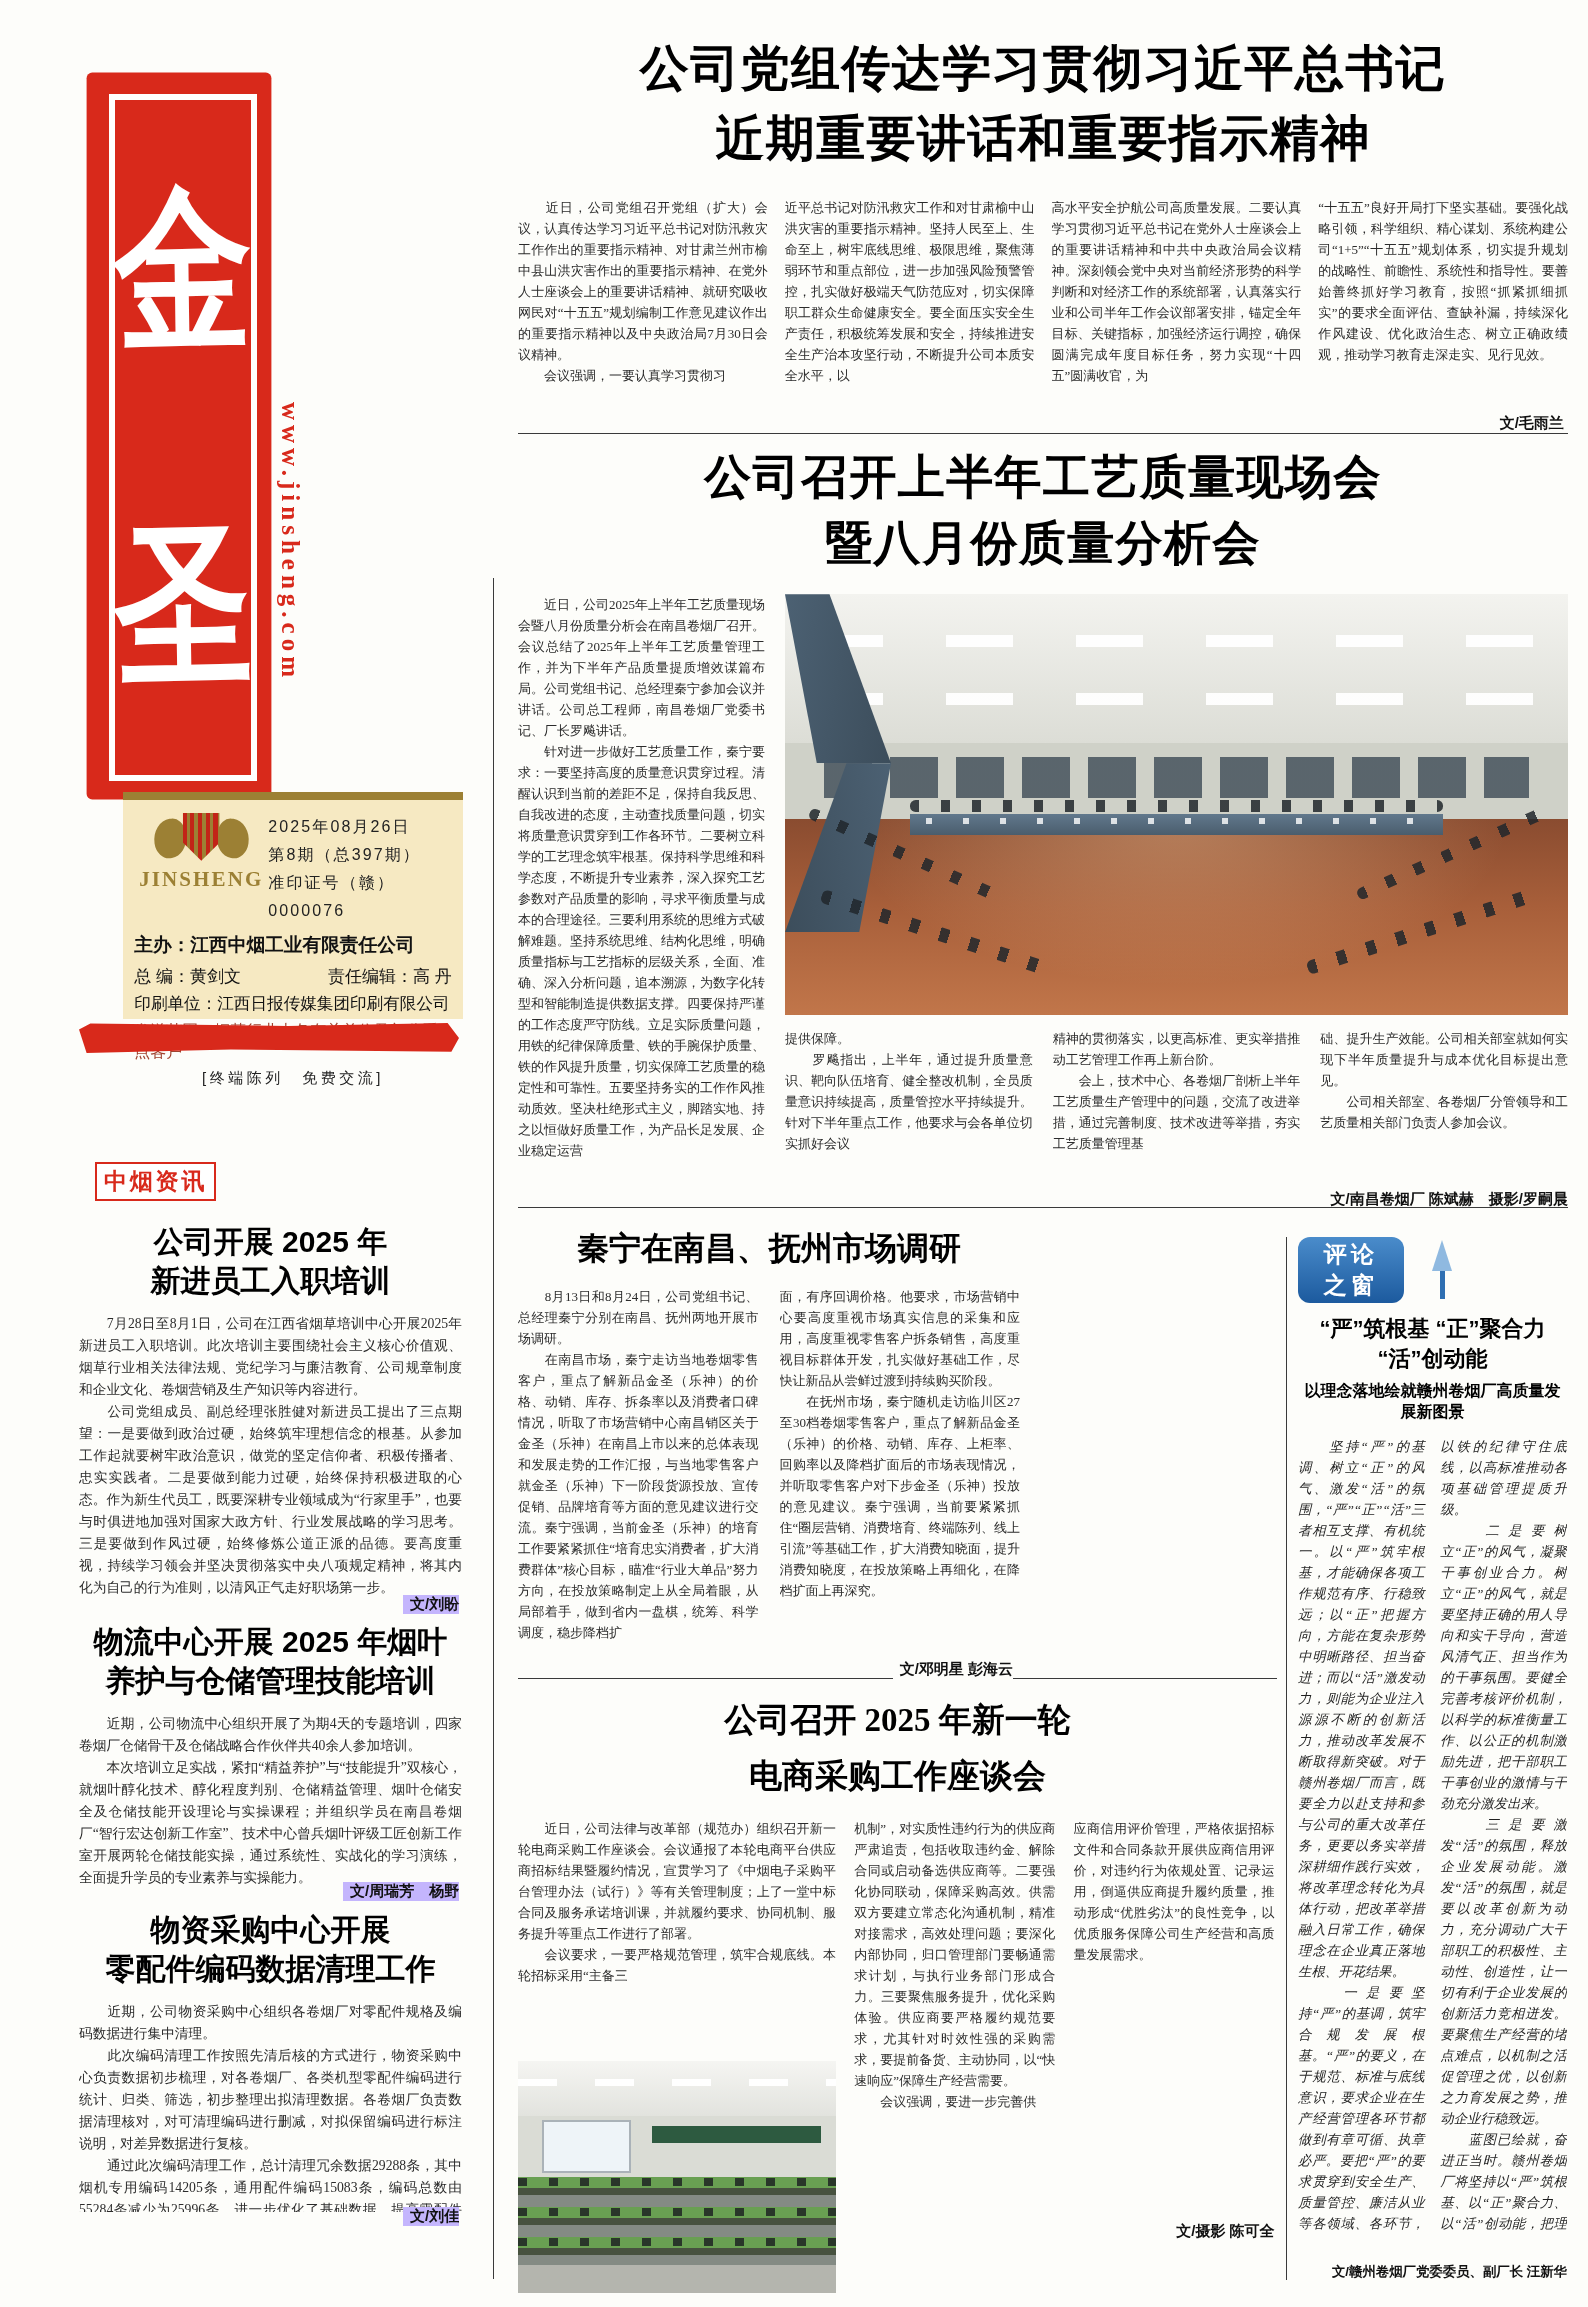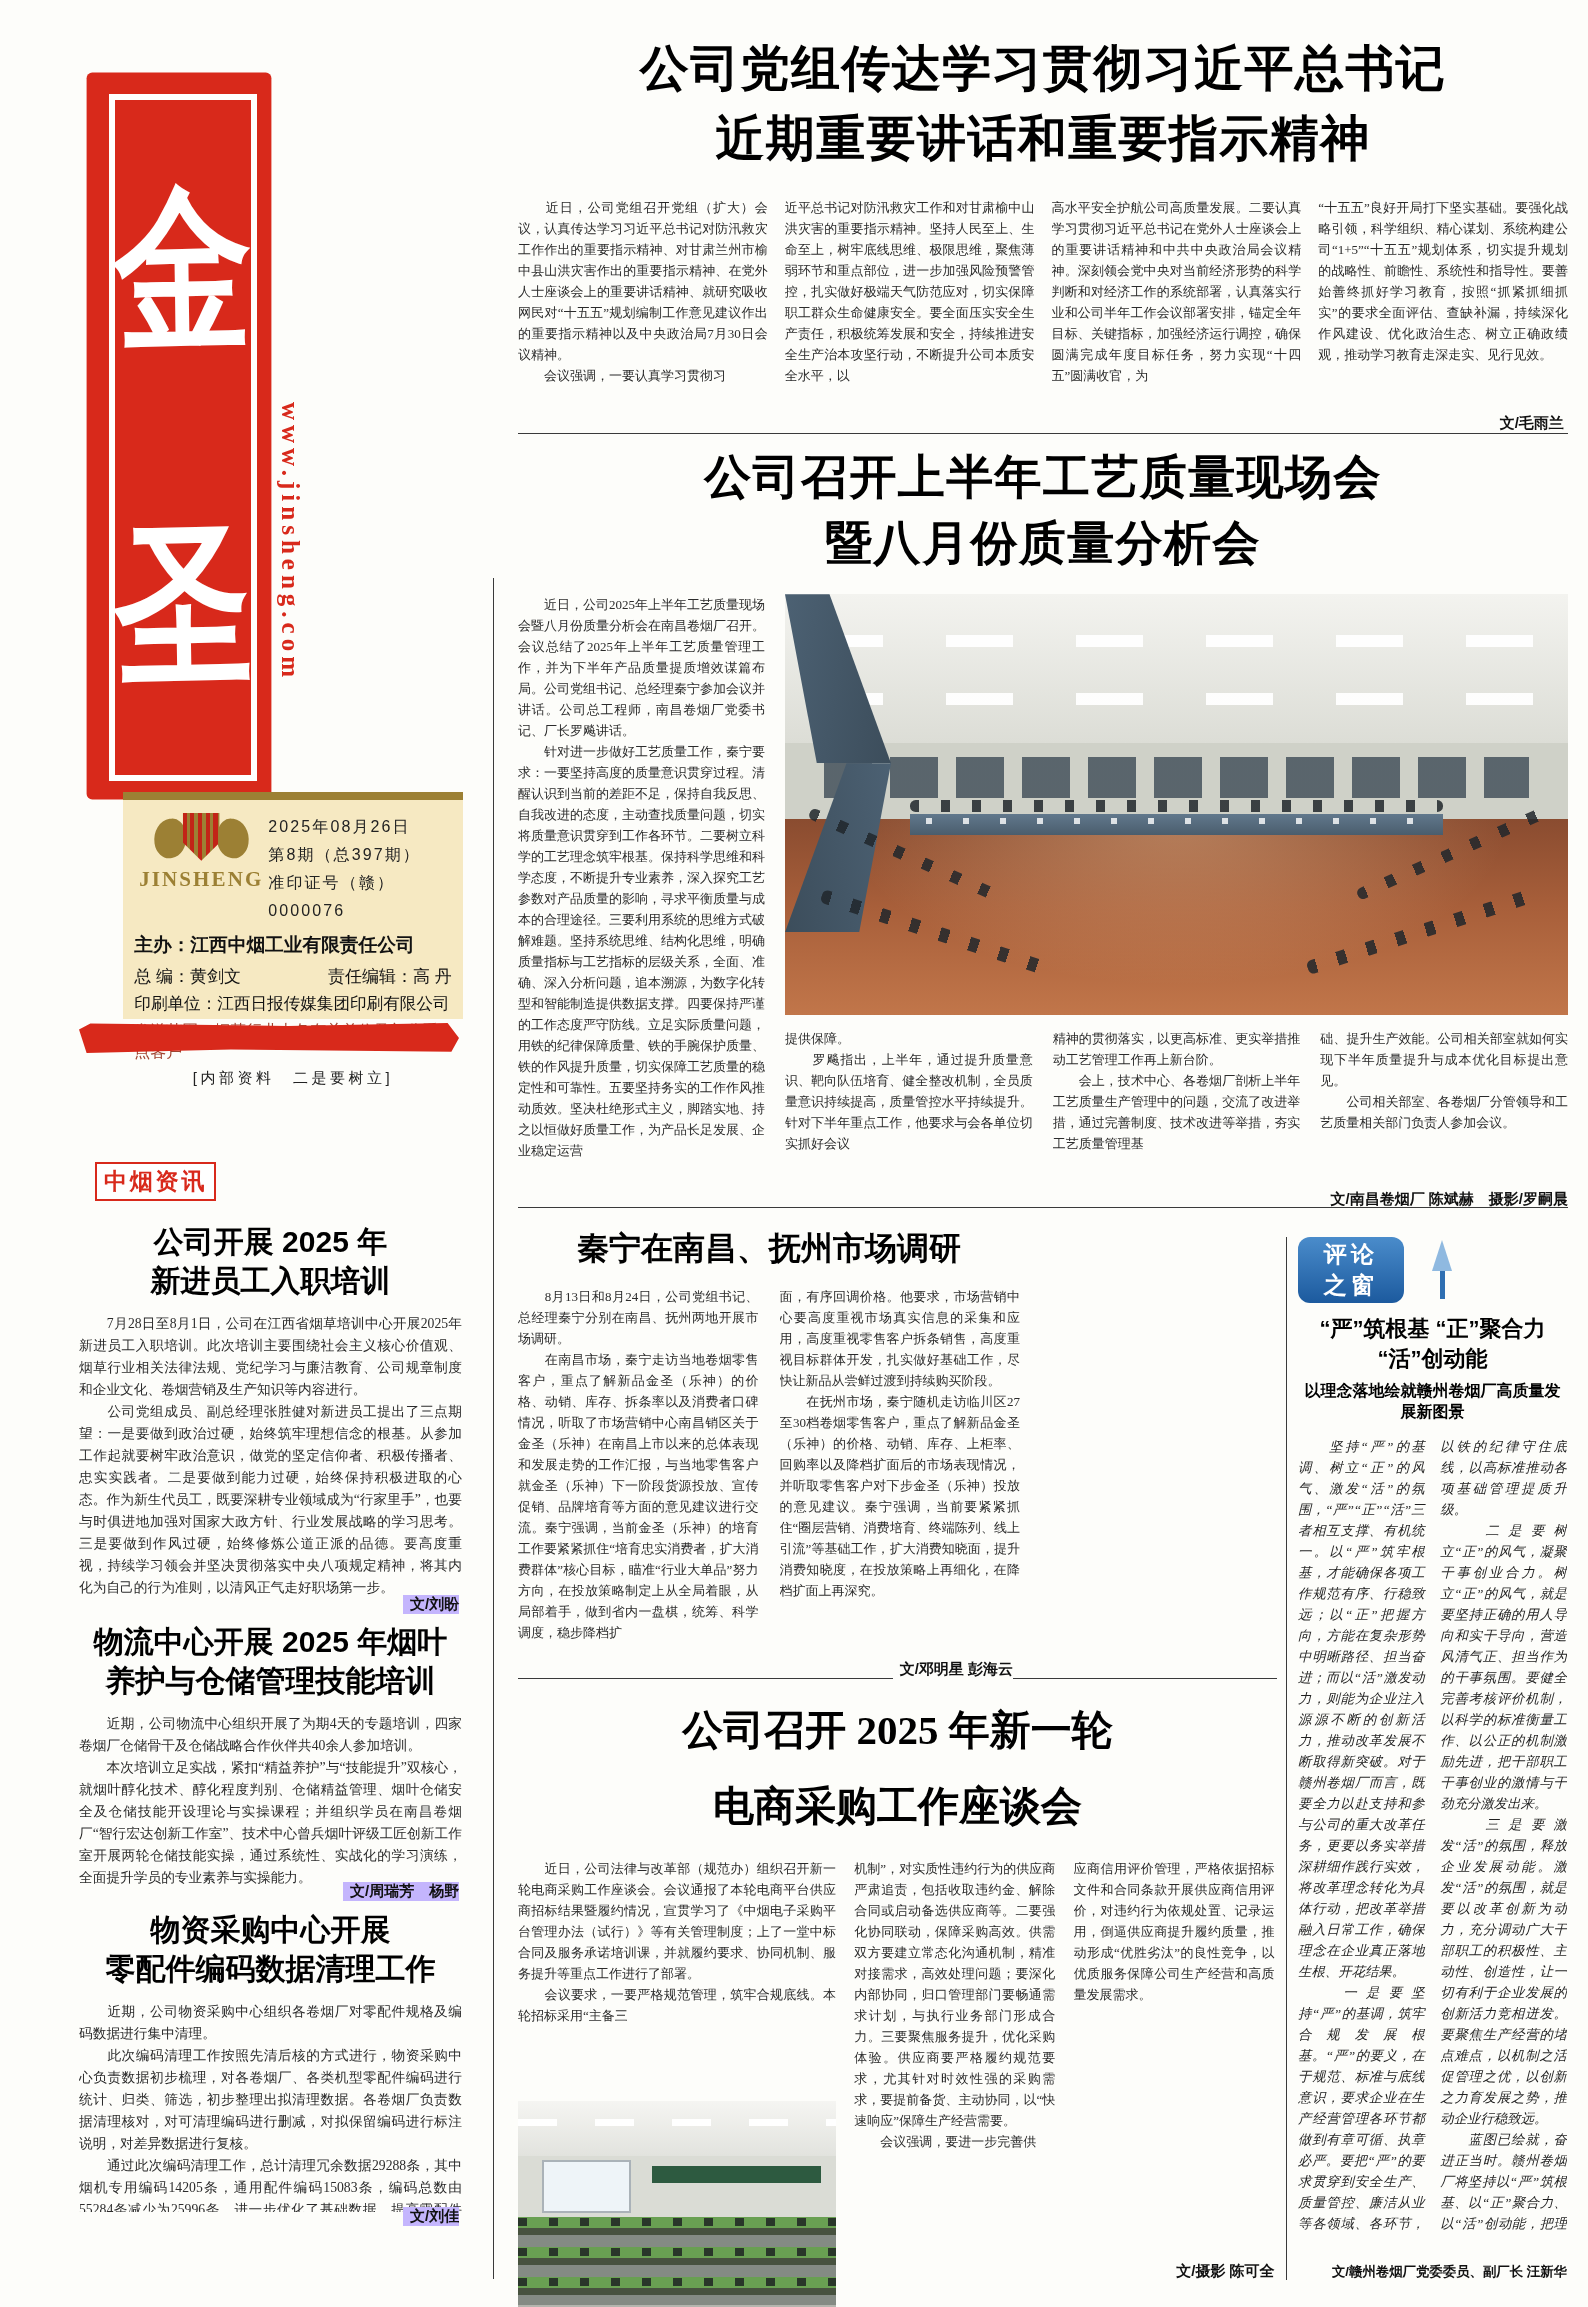--- a/index.html
+++ b/index.html
@@ -88,21 +88,21 @@
 
   
   .art-m{position:absolute;left:518px;top:1227px;width:502px;}
   .art-m .hl-serif{font-size:32px;line-height:42px;}
   .art-m .cols{display:flex;gap:21px;margin-top:17px;}
   .art-m .col{flex:1;height:369px;position:relative;}
   .art-m .byline{position:absolute;right:1.4px;bottom:0;background:#fdfdfa;padding-left:7px;}
 
   
   .art-e{position:absolute;left:518px;top:1692px;width:759px;}
-  .art-e .hl-serif{font-size:41px;line-height:76px;}
+  .art-e .hl-serif{font-size:33px;line-height:56px;}
   .art-e .row{display:flex;gap:18.3px;margin-top:14px;}
   .e-colA{width:318px;}
   .e-colA .txt{height:234px;}
   .photo2{position:relative;width:318px;height:232px;margin-top:8.5px;overflow:hidden;background:#c6c8c2;}
   .p2-ceiling{position:absolute;left:0;top:0;width:100%;height:55px;background:linear-gradient(#f5f5f2,#e2e3de);}
   .p2-light{position:absolute;left:0;top:18.3px;width:100%;height:7px;
       background:repeating-linear-gradient(90deg,#ffffff 0 39px,transparent 39px 77px);}
   .p2-wall{position:absolute;left:0;top:55px;width:100%;height:61px;background:#dadcd5;}
   .p2-screen{position:absolute;left:24px;top:59px;width:85px;height:49px;background:#eef4f8;border:2.1px solid #aab2b8;}
   .p2-banner{position:absolute;left:134px;top:65px;width:169px;height:17px;background:#2d5a40;}
@@ -161,21 +161,21 @@
         <div>准印证号（赣）0000076</div>
       </div>
     </div>
     <div class="org-line sans">主办：江西中烟工业有限责任公司</div>
     <div class="ed-line sans">
       <span>总 编：黄剑文</span>
       <span>责任编辑：高 丹</span>
     </div>
     <div class="print-line sans">印刷单位：江西日报传媒集团印刷有限公司</div>
     <div class="dist-line sans">发送范围：烟草行业内各有关单位及部分重点客户</div>
-    <div class="note-line sans">[内部资料　二是要树立]</div>
+    <div class="note-line sans">[终端陈列　免费交流]</div>
   </div>
 
   <div class="brush"></div>
   <div class="stamp sans">中烟资讯</div>
 
   <div class="rail-art" style="top:1222px;height:393px;">
     <div class="hl sans prewrap">公司开展 2025 年
 新进员工入职培训</div>
     <div class="bd body-text prewrap" style="height:289px;">　　7月28日至8月1日，公司在江西省烟草培训中心开展2025年新进员工入职培训。此次培训主要围绕社会主义核心价值观、烟草行业相关法律法规、党纪学习与廉洁教育、公司规章制度和企业文化、卷烟营销及生产知识等内容进行。
 　　公司党组成员、副总经理张胜健对新进员工提出了三点期望：一是要做到政治过硬，始终筑牢理想信念的根基。从参加工作起就要树牢政治意识，做党的坚定信仰者、积极传播者、忠实实践者。二是要做到能力过硬，始终保持积极进取的心态。作为新生代员工，既要深耕专业领域成为“行家里手”，也要与时俱进地加强对国家大政方针、行业发展战略的学习思考。三是要做到作风过硬，始终修炼公道正派的品德。要高度重视，持续学习领会并坚决贯彻落实中央八项规定精神，将其内化为自己的行为准则，以清风正气走好职场第一步。

